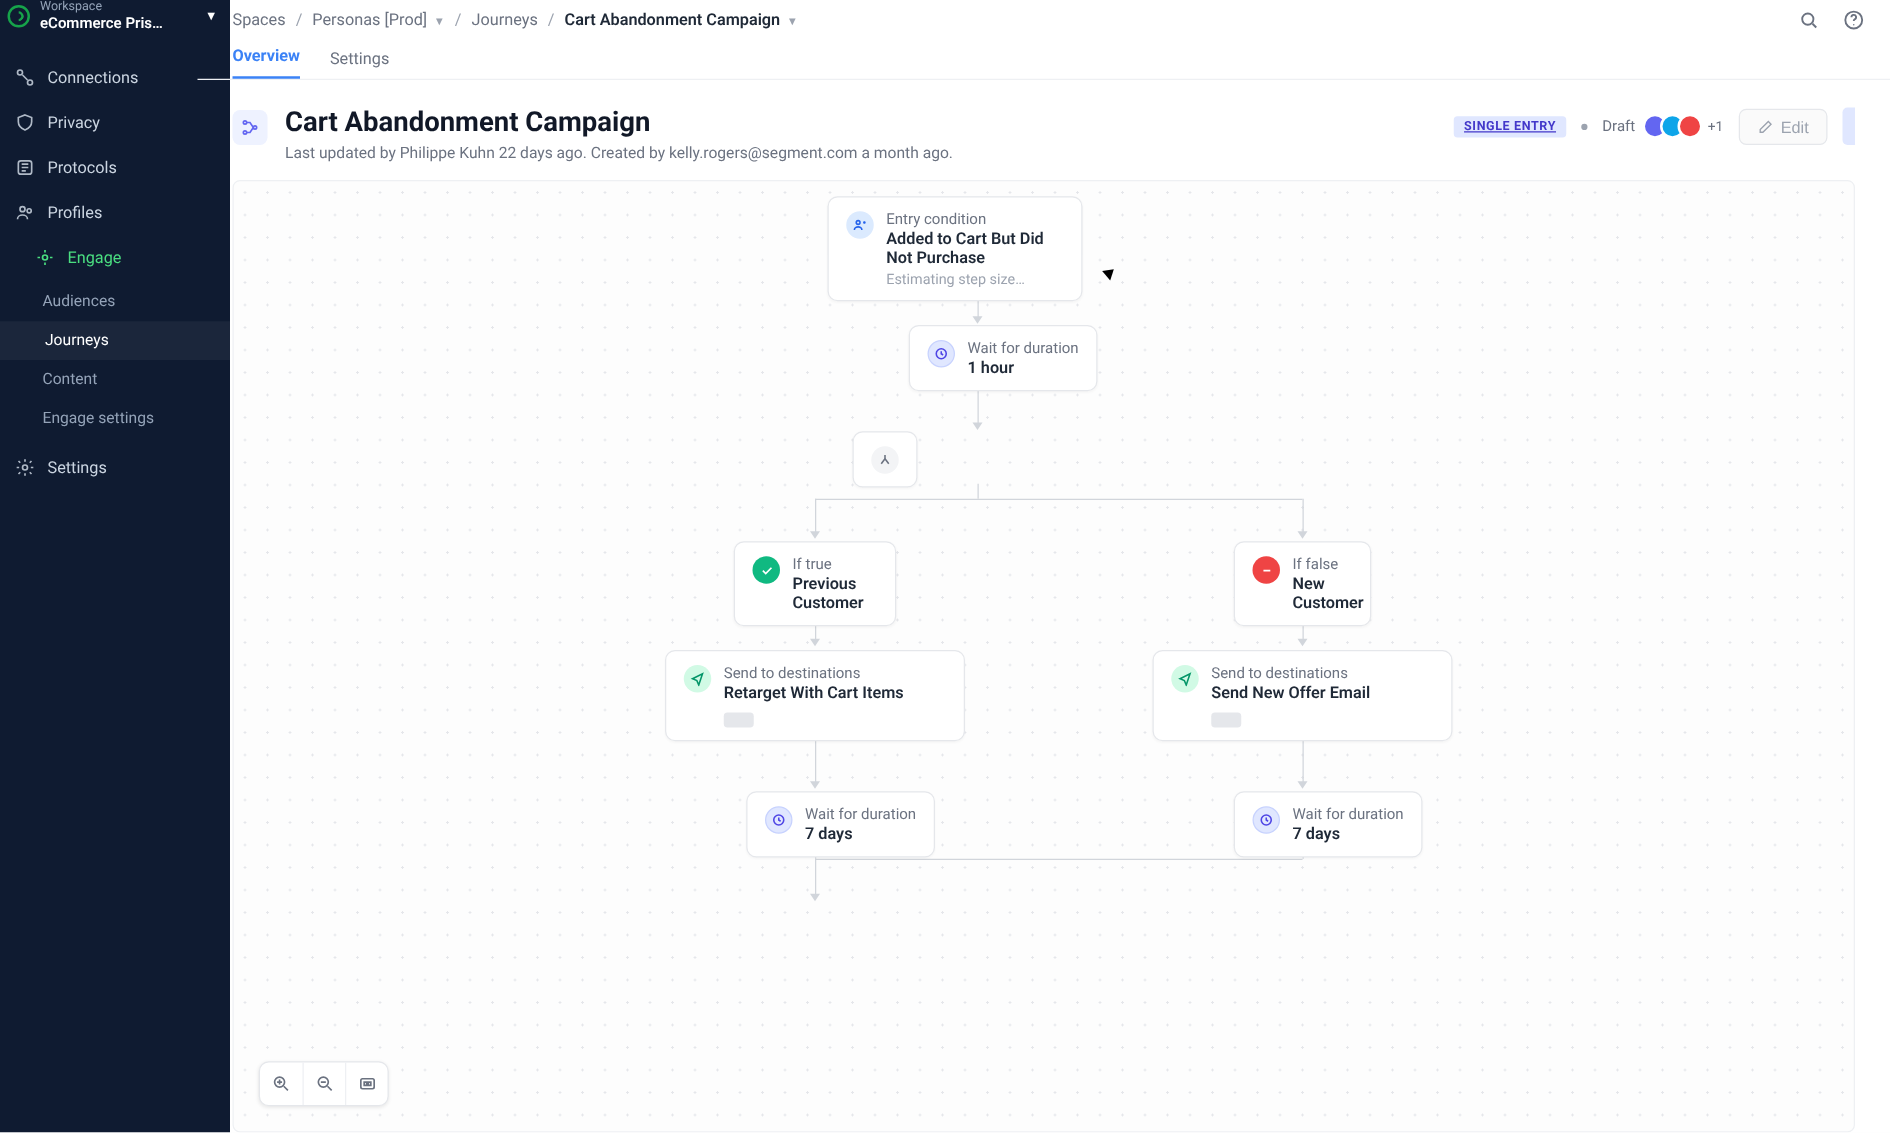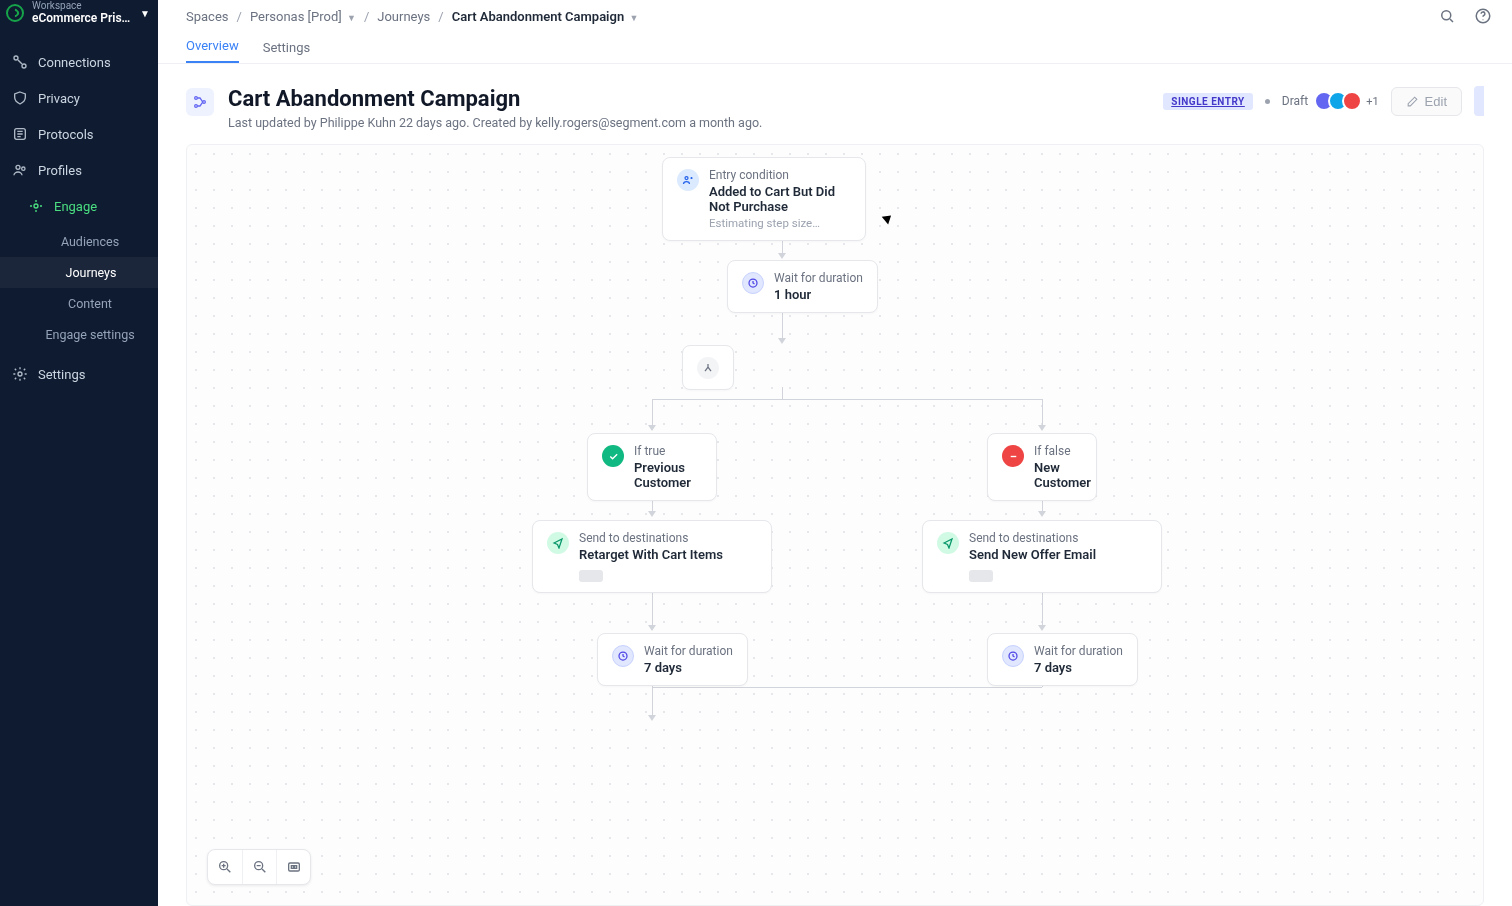--- a/index.html
+++ b/index.html
@@ -29,40 +29,40 @@
     font-size:13px;
     color:var(--text-main);
     background:var(--bg);
     height:906px;
     width:1512px;
     overflow:hidden;
     position:relative;
   }
   
   .sidebar{
-    position:absolute;left:0;top:0;bottom:0;width:158px;
+    position:absolute;left:0;top:0;bottom:0;width:184px;
     background:var(--sidebar-bg);
     color:var(--sidebar-text);
     display:flex;flex-direction:column;
     font-size:13px;
   }
   .workspace{
     display:flex;align-items:center;gap:8px;
     padding:6px 10px 10px 6px;height:30px;
   }
   .workspace-logo{
     width:18px;height:18px;border-radius:50%;
     border:2px solid #16a34a;position:relative;flex:0 0 auto;
   }
   .workspace-logo::after{content:"";position:absolute;inset:3px;border-radius:50%;border:2px solid #16a34a;border-left-color:transparent;border-bottom-color:transparent;transform:rotate(45deg);}
   .workspace-txt{line-height:1.15;}
   .workspace-label{font-size:10px;color:var(--sidebar-text-dim);}
   .workspace-name{font-size:12px;font-weight:600;color:#fff;white-space:nowrap;overflow:hidden;text-overflow:ellipsis;max-width:100px;}
   .workspace-caret{margin-left:auto;color:#fff;font-size:10px;}
-  .nav{padding-top:14px;text-align:center;}
+  .nav{padding-top:14px;}
   .nav-item{
     display:flex;align-items:center;gap:10px;
     padding:10px 12px;
     color:var(--sidebar-text);
     cursor:pointer;
   }
   .nav-item .nav-icon{width:16px;height:16px;display:inline-flex;align-items:center;justify-content:center;opacity:.85;}
   .nav-item.active{color:var(--sidebar-active);margin-left:16px;}
   .nav-item.active .nav-icon{opacity:1;}
   .sub-nav{padding:2px 0 6px 0;}
@@ -87,21 +87,21 @@
   .sep{color:#9ca3af;}
   .caret{font-size:9px;color:#9ca3af;margin-left:2px;}
   .topbar-right{margin-left:auto;display:flex;gap:18px;color:#6b7280;}
   .top-icon{width:18px;height:18px;display:inline-flex;align-items:center;justify-content:center;}
   .tabs{
     padding:0 28px;display:flex;gap:24px;
     border-bottom:1px solid var(--border-light);
     height:32px;align-items:flex-end;
   }
   .tab{padding-bottom:8px;color:var(--text-dim);cursor:pointer;font-size:13px;}
-  .tab.active{color:var(--blue);border-bottom:2px solid var(--blue);font-weight:400;}
+  .tab.active{color:var(--blue);border-bottom:2px solid var(--blue);font-weight:700;}
   .header{
     padding:22px 28px 14px 28px;
     display:flex;align-items:flex-start;gap:14px;
   }
   .header-icon{
     width:28px;height:28px;border-radius:6px;
     background:#eef2ff;display:flex;align-items:center;justify-content:center;
     color:#6366f1;font-size:14px;flex:0 0 auto;margin-top:2px;
   }
   .header-main{flex:1;}

